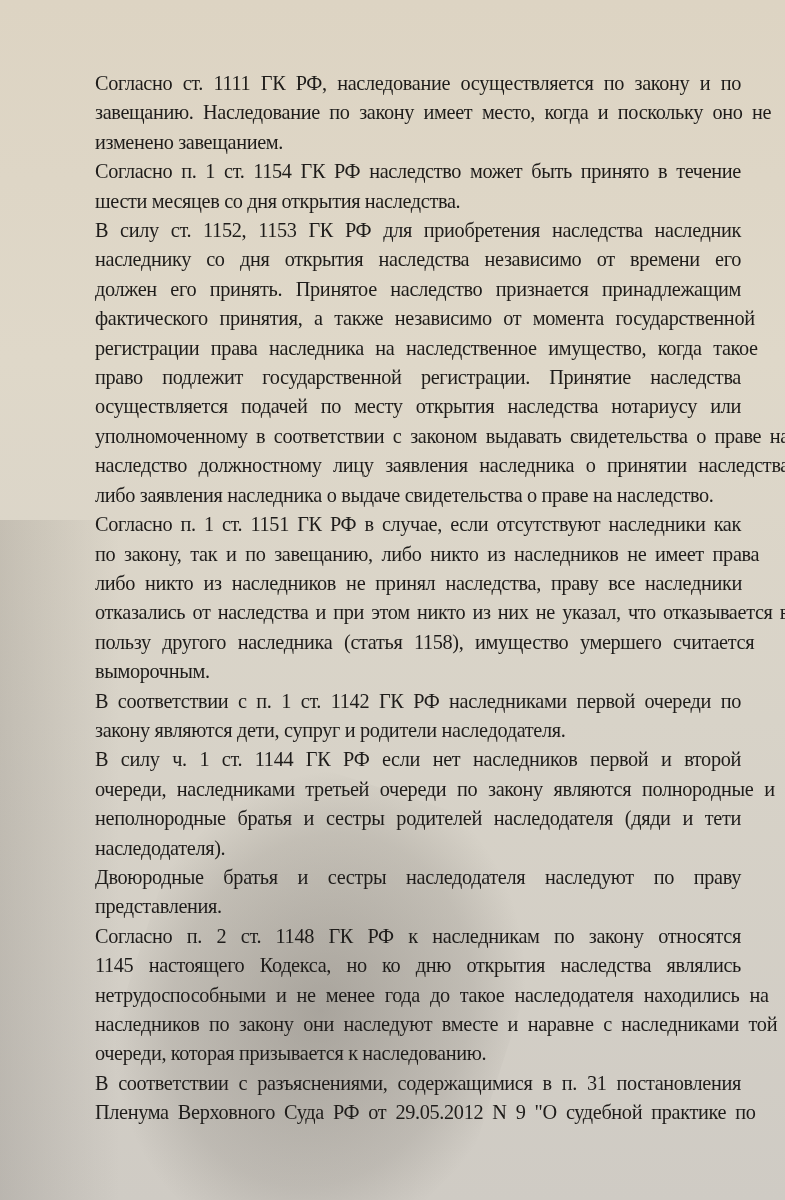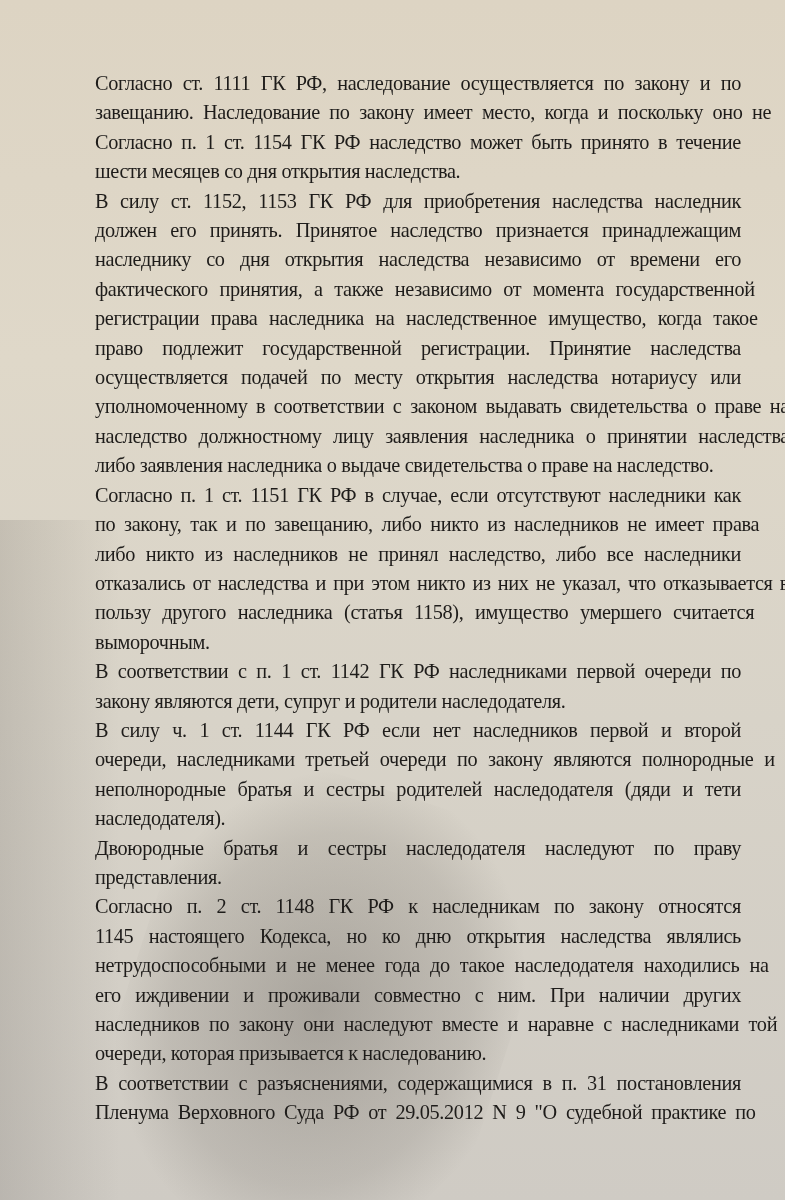--- a/index.html
+++ b/index.html
@@ -28,41 +28,42 @@
 </head>
 <body>
 
 <div class="shadow s2"></div>
 <div class="shadow s1"></div>
 
 <div class="page" id="page">
     <div class="para">
       <span class="line first" style="word-spacing: 0px;">Согласно ст. 1111 ГК РФ, наследование осуществляется по закону и по</span>
       <span class="line" style="word-spacing: 4.8px;">завещанию. Наследование по закону имеет место, когда и поскольку оно не</span>
+      <span class="line last">изменено завещанием.</span>
     </div>
     <div class="para">
       <span class="line first" style="word-spacing: 0px;">Согласно п. 1 ст. 1154 ГК РФ наследство может быть принято в течение</span>
       <span class="line last">шести месяцев со дня открытия наследства.</span>
     </div>
     <div class="para">
       <span class="line first" style="word-spacing: 0px;">В силу ст. 1152, 1153 ГК РФ для приобретения наследства наследник</span>
+      <span class="line" style="word-spacing: 6px;">наследнику со дня открытия наследства независимо от времени его</span>
       <span class="line" style="word-spacing: 8px;">должен его принять. Принятое наследство признается принадлежащим</span>
-      <span class="line" style="word-spacing: 6px;">наследнику со дня открытия наследства независимо от времени его</span>
       <span class="line" style="word-spacing: 6.85714px;">фактического принятия, а также независимо от момента государственной</span>
       <span class="line" style="word-spacing: 6.85714px;">регистрации права наследника на наследственное имущество, когда такое</span>
       <span class="line" style="word-spacing: 9.6px;">право подлежит государственной регистрации. Принятие наследства</span>
       <span class="line" style="word-spacing: 6.85714px;">осуществляется подачей по месту открытия наследства нотариусу или</span>
       <span class="line" style="word-spacing: 3.88368px;">уполномоченному в соответствии с законом выдавать свидетельства о праве на</span>
       <span class="line" style="word-spacing: 6.79911px;">наследство должностному лицу заявления наследника о принятии наследства</span>
       <span class="line last">либо заявления наследника о выдаче свидетельства о праве на наследство.</span>
     </div>
     <div class="para">
       <span class="line first" style="word-spacing: 0px;">Согласно п. 1 ст. 1151 ГК РФ в случае, если отсутствуют наследники как</span>
       <span class="line" style="word-spacing: 4px;">по закону, так и по завещанию, либо никто из наследников не имеет права</span>
-      <span class="line" style="word-spacing: 5.33333px;">либо никто из наследников не принял наследство, либо все наследники</span>
+      <span class="line" style="word-spacing: 5.33333px;">либо никто из наследников не принял наследства, праву все наследники</span>
       <span class="line" style="word-spacing: 2.48317px;">отказались от наследства и при этом никто из них не указал, что отказывается в</span>
       <span class="line" style="word-spacing: 6.85714px;">пользу другого наследника (статья 1158), имущество умершего считается</span>
       <span class="line last">выморочным.</span>
     </div>
     <div class="para">
       <span class="line first" style="word-spacing: 0px;">В соответствии с п. 1 ст. 1142 ГК РФ наследниками первой очереди по</span>
       <span class="line last">закону являются дети, супруг и родители наследодателя.</span>
     </div>
     <div class="para">
       <span class="line first" style="word-spacing: 0px;">В силу ч. 1 ст. 1144 ГК РФ если нет наследников первой и второй</span>
@@ -71,21 +72,20 @@
       <span class="line last">наследодателя).</span>
     </div>
     <div class="para">
       <span class="line first" style="word-spacing: 0px;">Двоюродные братья и сестры наследодателя наследуют по праву</span>
       <span class="line last">представления.</span>
     </div>
     <div class="para">
       <span class="line first" style="word-spacing: 0px;">Согласно п. 2 ст. 1148 ГК РФ  к наследникам по закону относятся</span>
       <span class="line" style="word-spacing: 6px;">1145 настоящего Кодекса, но ко дню открытия наследства являлись</span>
       <span class="line" style="word-spacing: 5.33333px;">нетрудоспособными и не менее года до такое наследодателя находились на</span>
-      <span class="line" style="word-spacing: 5.33333px;">его иждивении и проживали совместно с ним. При наличии других</span>
       <span class="line" style="word-spacing: 4.8px;">наследников по закону они наследуют вместе и наравне с наследниками той</span>
       <span class="line last">очереди, которая призывается к наследованию.</span>
     </div>
     <div class="para">
       <span class="line first" style="word-spacing: 0px;">В соответствии с разъяснениями, содержащимися в п. 31 постановления</span>
       <span class="line" style="word-spacing: 4.36364px;">Пленума Верховного Суда РФ от 29.05.2012 N 9 "О судебной практике по</span>
     </div>
   </div>
 
 </body></html>

